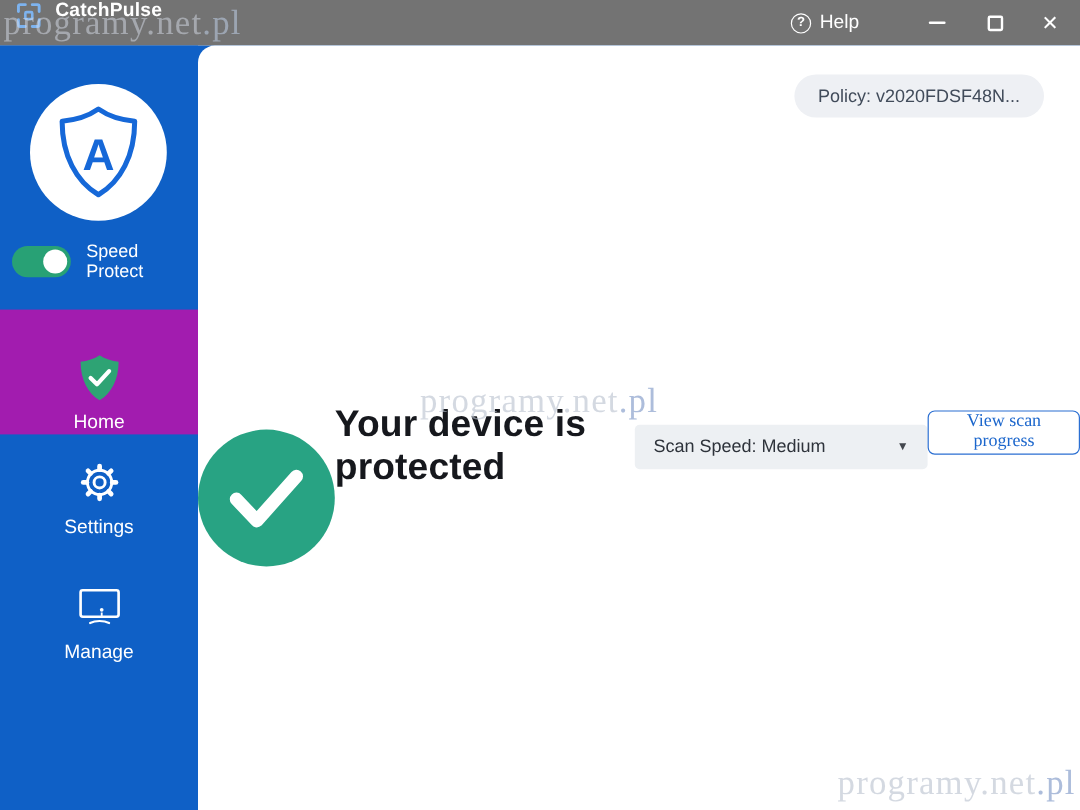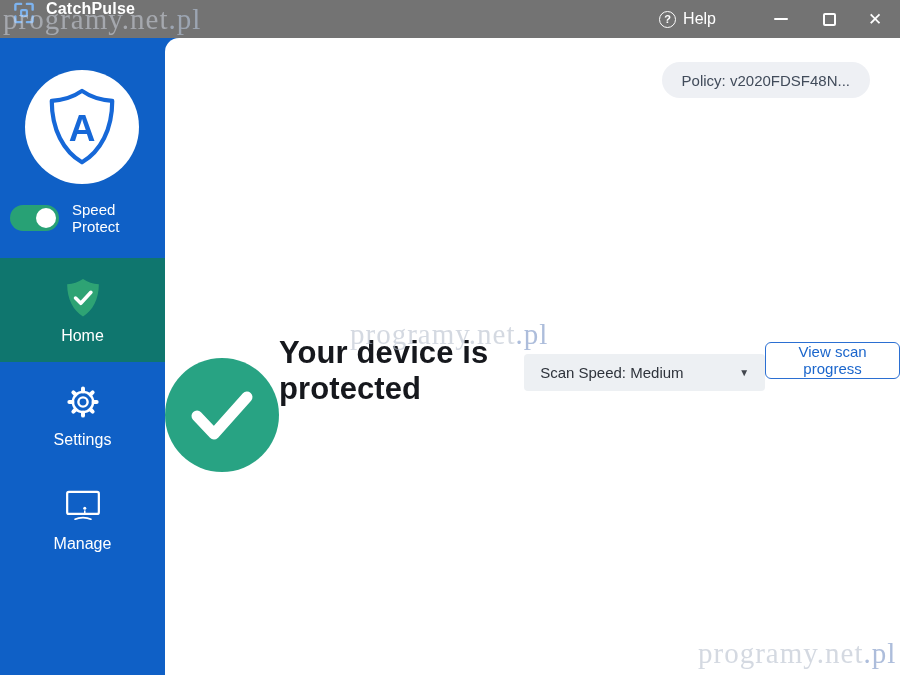--- a/index.html
+++ b/index.html
@@ -52,21 +52,21 @@
     position: absolute; top: 3px; right: 3px; width: 20px; height: 20px;
     border-radius: 50%; background: #ffffff;
   }
   .auto-protect-label { font-size: 15px; }
 
   .nav { position: absolute; top: 220px; left: 0; width: 165px; }
   .nav-item {
     height: 104px; display: flex; flex-direction: column; align-items: center; justify-content: center;
     gap: 7px; cursor: pointer;
   }
-  .nav-item.active { background: #0f766e; }
+  .nav-item.active { background: #a21caf; justify-content: flex-end; }
   .nav-label { font-size: 16px; color: #ffffff; }
 
   
   .main {
     flex: 1; background: #ffffff; border-top-left-radius: 14px; position: relative;
     display: flex; align-items: center;
   }
   .policy-pill {
     position: absolute; top: 24px; right: 30px;
     background: #eef0f4; color: #414b5a; border-radius: 18px;
@@ -84,21 +84,21 @@
   .show-details { color: #1a68d6; text-decoration: none; cursor: pointer; }
   .scan-speed {
     margin-top: 31px; width: 339px; height: 37px; background: #edf0f3; border-radius: 4px;
     display: flex; align-items: center; padding: 0 16px; font-size: 15px; color: #2e333b; cursor: pointer;
   }
   .scan-speed .caret { margin-left: auto; font-size: 10px; color: #43474e; }
   .view-scan-btn {
     margin-top: 7px; height: 37px; padding: 0 22px;
     background: #ffffff; border: 1.6px solid #2b6fd2; border-radius: 6px;
     color: #1b66cc; font-size: 15px; font-weight: 500;
-    font-family: Liberation Sans, sans-serif; cursor: pointer;
+    font-family: Liberation Serif, serif; cursor: pointer;
   }
 
   
   .watermark {
     position: absolute; font-family: "Liberation Serif", serif;
     font-size: 29px; color: rgba(186, 194, 207, 0.62);
     pointer-events: none; white-space: nowrap; letter-spacing: 1px; z-index: 5;
   }
   .watermark .tld { color: rgba(141, 164, 205, 0.72); }
   .wm-top-left { left: 3px; top: 3px; color: rgba(215, 222, 234, 0.5); }

